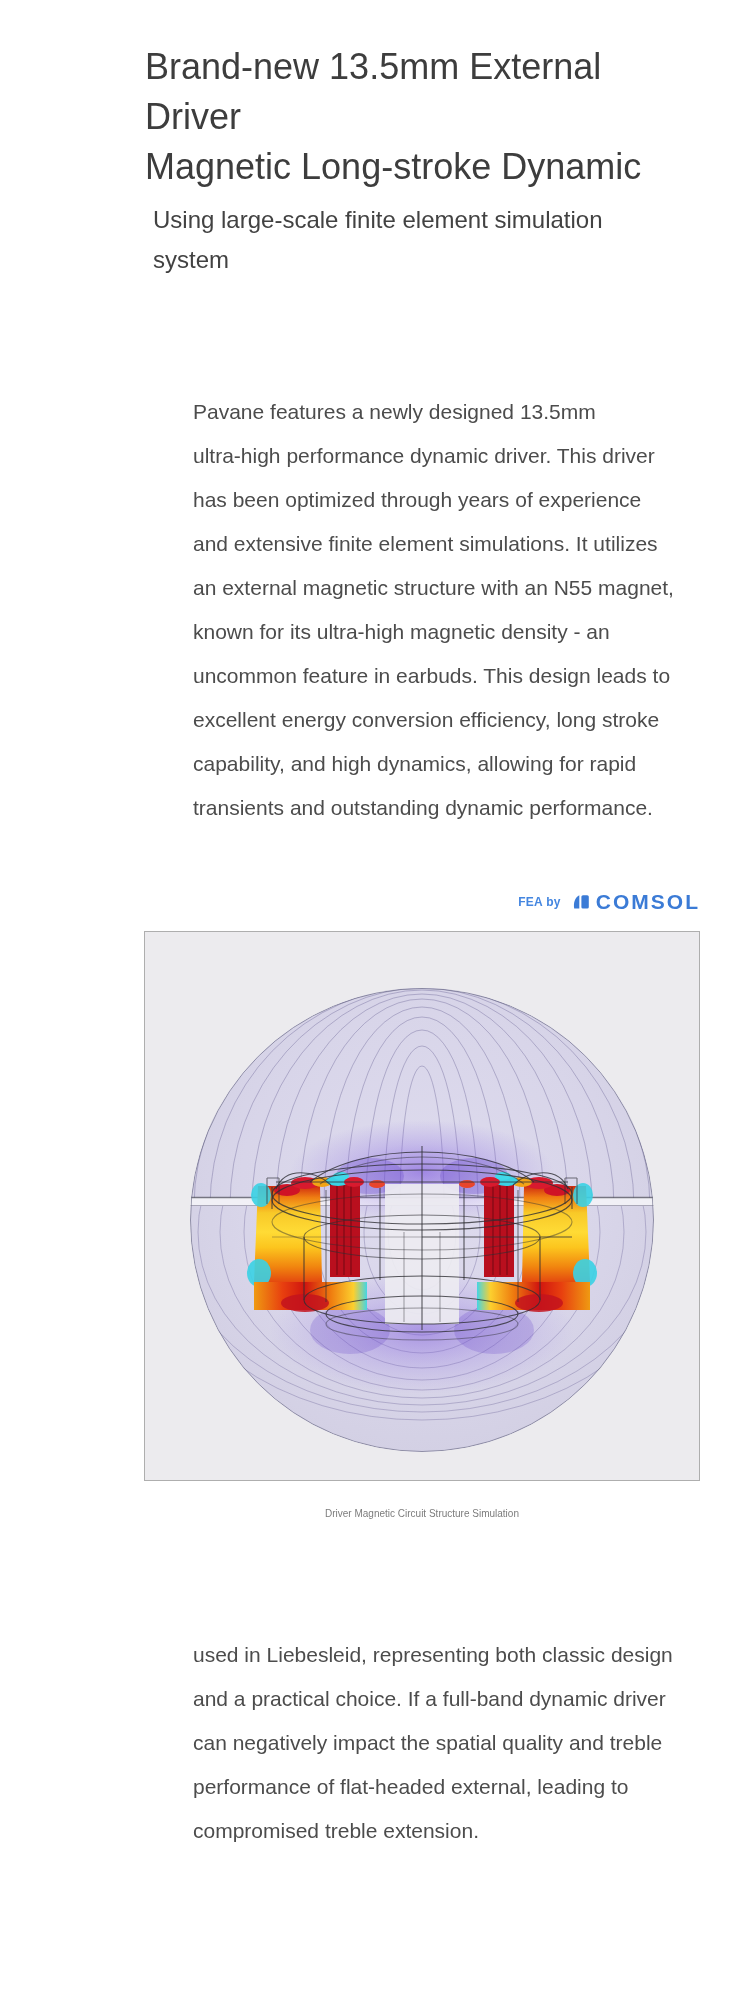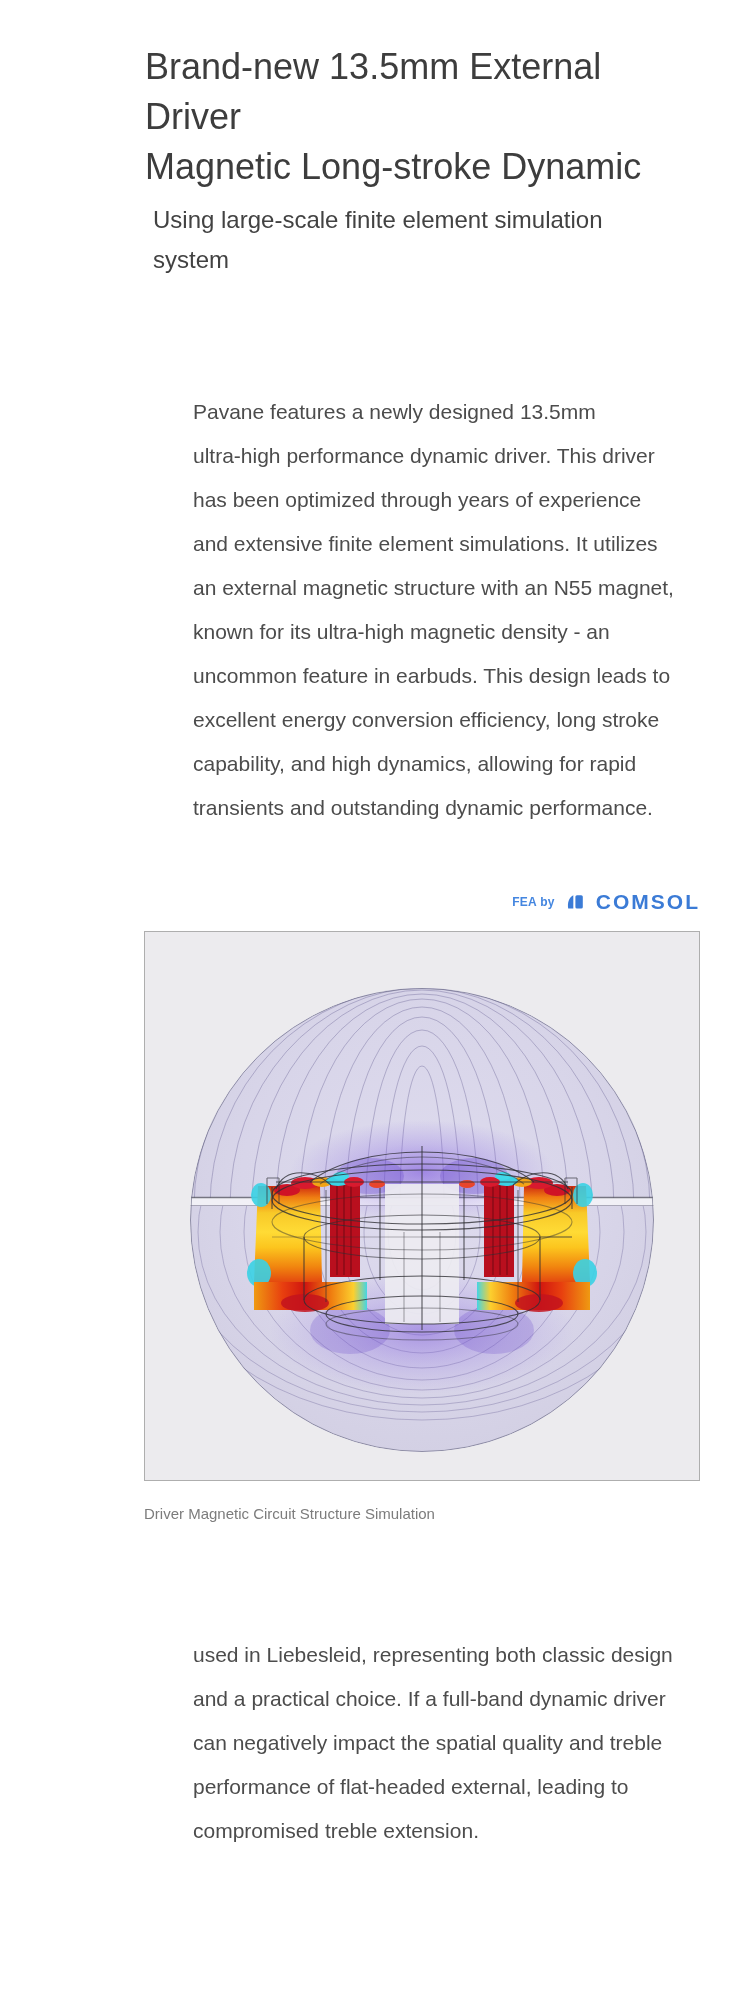--- a/index.html
+++ b/index.html
@@ -16,29 +16,29 @@
   .subtitle-line { font-size:24px; line-height:40px; color:#424242; font-weight:400; white-space:nowrap;margin-left:8px; }
   .para { margin-left:97px; width:566px; }
   .para-line { font-size:21px; line-height:44px; color:#4c4c4c; white-space:nowrap;margin-left:48px; }
   .para-intro { margin-top:110px; }
   .para-outro { margin-top:108px; }
   .fea-credit {
     margin:60px 98px 0 0; height:24px;
     display:flex; justify-content:flex-end; align-items:center; gap:9px;
   }
   .fea-label { font-size:12px; font-weight:bold; color:#4486e0; letter-spacing:0.3px; }
-  .comsol-wrap { display:flex; align-items:center; gap:10px; }
+  .comsol-wrap { display:flex; align-items:center; gap:4px; }
   .comsol-text { font-size:21px; font-weight:bold; color:#3b7bd6; letter-spacing:2px; }
   .figure-box {
     margin:17px 0 0 96px; width:554px; height:548px;
     border:1px solid #aeaeae; background:#ecebee; box-sizing:content-box;
   }
   .figure-caption {
-    margin:22px 0 0 96px; width:556px; text-align:left;
-    font-size:15px; color:#7c7c7c; line-height:22px;
+    margin:22px 0 0 96px; width:556px; text-align:center;
+    font-size:10px; color:#7c7c7c; line-height:22px;
   }
 </style>
 </head>
 <body>
 
 <div class="page">
 
   <div class="title-block">
     <div class="title-line">Brand-new 13.5mm External</div>
     <div class="title-line">Driver</div>

